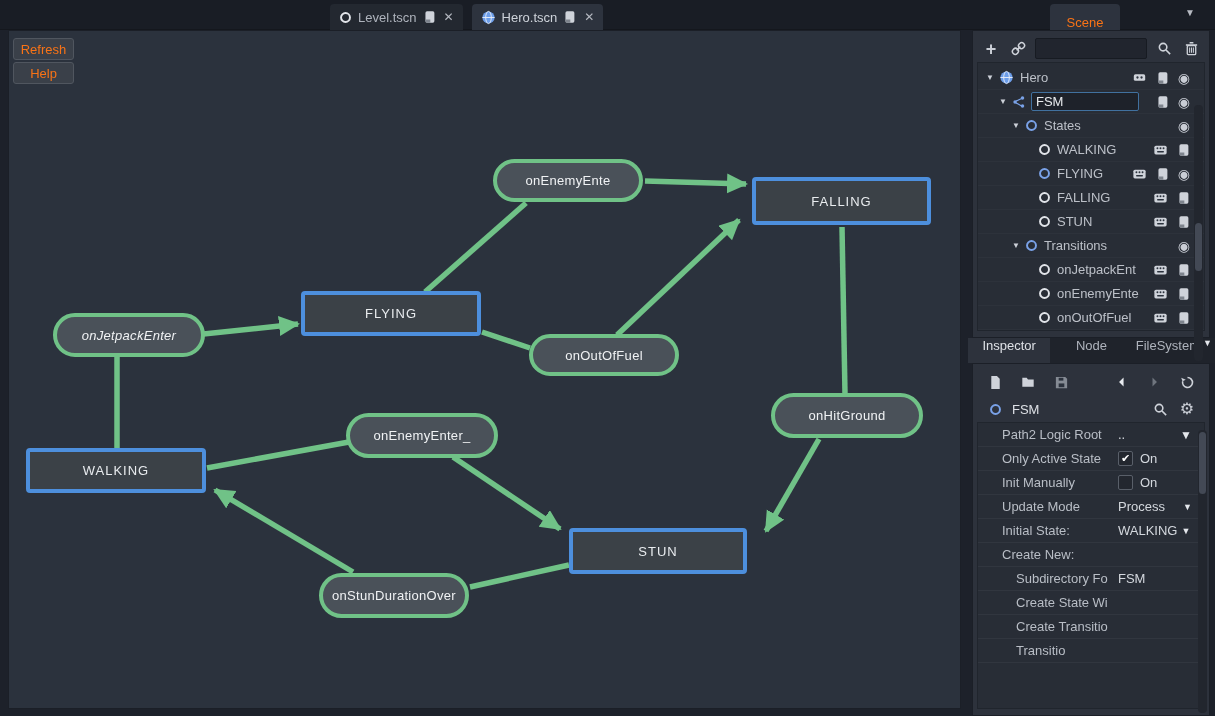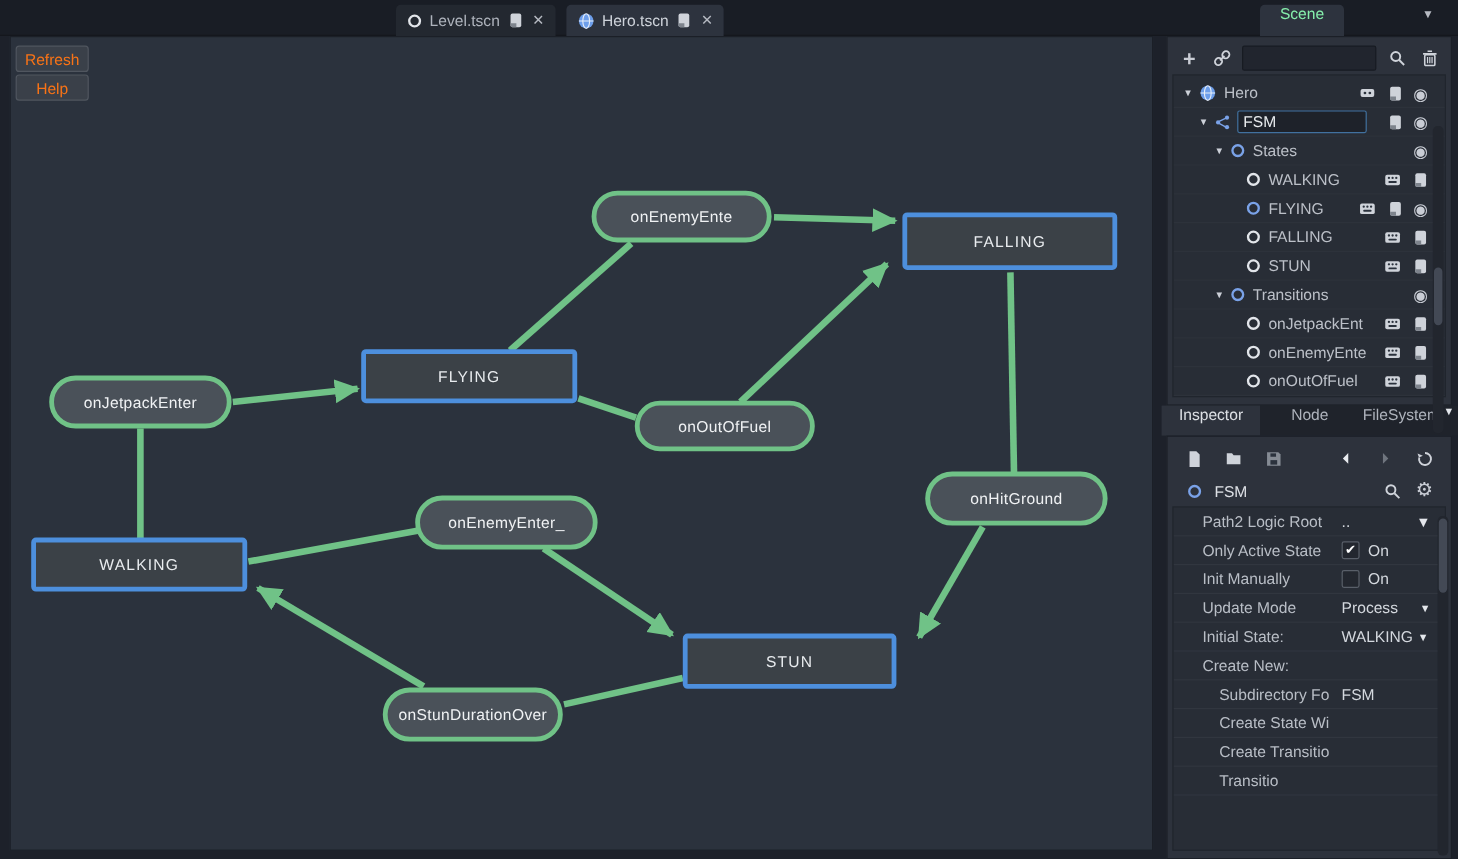--- a/index.html
+++ b/index.html
@@ -18,21 +18,21 @@
   .ic{display:inline-flex;align-items:center;justify-content:center}
 
   
   #topbar{left:0;top:0;width:1215px;height:30px;background:var(--bg-topbar);border-bottom:1px solid #14171d}
   #scene-tabs{left:330px;top:4px;height:26px;display:flex;gap:9px}
   .stab{display:flex;align-items:center;gap:6px;padding:0 9px;height:26px;background:var(--tab-inactive);
     border-radius:4px 4px 0 0;color:#aeb3bc;font-size:13px}
   .stab.active{background:var(--tab-active);color:#ced3da}
   .xbtn{color:#b6bac2;font-size:12px;margin-left:2px}
   #scene-dock-tab{left:1050px;top:4px;width:70px;height:26px;background:var(--tab-active);
-    border-radius:4px 4px 0 0;display:flex;align-items:flex-start;justify-content:center;color:#86efac}
+    border-radius:4px 4px 0 0;display:flex;align-items:flex-end;justify-content:center;color:#f97316}
   #panel-menu{left:1185px;top:7px;font-size:10px;color:#b6bac2}
 
   
   #graph{left:8px;top:30px;width:953px;height:679px;background:var(--graph-bg);border:1px solid var(--graph-border)}
   .gbtn{position:absolute;left:4px;width:61px;height:22px;background:var(--btn-bg);border:1px solid var(--btn-border);
     border-radius:3px;color:#f97316;font-size:13px;display:flex;align-items:center;justify-content:center}
   #refresh-btn{top:7px} #help-btn{top:31px}
   .gnode{position:absolute;display:flex;align-items:center;justify-content:center;z-index:2;font-size:13px}
   .state{background:var(--state-fill);border:4px solid var(--blue);border-radius:4px;color:#e9ecef;letter-spacing:1px}
   .pill{background:var(--pill-fill);border:4px solid var(--green);border-radius:26px;color:#f0f2f4;letter-spacing:.3px}
@@ -145,21 +145,21 @@
       <line x1="444" y1="426" x2="551" y2="498" stroke="#70c287" stroke-width="5.5" marker-end="url(#arw)"></line>
       <line x1="198" y1="437" x2="340" y2="411" stroke="#70c287" stroke-width="5.5"></line>
       <line x1="560" y1="534" x2="461" y2="556" stroke="#70c287" stroke-width="5.5"></line>
       <line x1="344" y1="541" x2="206" y2="459" stroke="#70c287" stroke-width="5.5" marker-end="url(#arw)"></line>
     </svg>
     <div class="gnode state" style="left: 292px; top: 260px; width: 180px; height: 45px;">FLYING</div>
     <div class="gnode state" style="left: 743px; top: 146px; width: 179px; height: 48px;">FALLING</div>
     <div class="gnode state" style="left: 17px; top: 417px; width: 180px; height: 45px;">WALKING</div>
     <div class="gnode state" style="left: 560px; top: 497px; width: 178px; height: 46px;">STUN</div>
     <div class="gnode pill" style="left: 484px; top: 128px; width: 150px; height: 43px;">onEnemyEnte</div>
-    <div class="gnode pill" style="left: 32px; top: 282px; width: 152px; height: 44px;">onJetpackEnter</div>
+    <div class="gnode pill" style="left: 44px; top: 282px; width: 152px; height: 44px; font-style: italic;">onJetpackEnter</div>
     <div class="gnode pill" style="left: 520px; top: 303px; width: 150px; height: 42px;">onOutOfFuel</div>
     <div class="gnode pill" style="left: 762px; top: 362px; width: 152px; height: 45px;">onHitGround</div>
     <div class="gnode pill" style="left: 337px; top: 382px; width: 152px; height: 45px;">onEnemyEnter_</div>
     <div class="gnode pill" style="left: 310px; top: 542px; width: 150px; height: 45px;">onStunDurationOver</div>
   </div>
 
 <div id="scene-panel" class="abs panel">
   <div id="scene-toolbar">
       <span class="tbtn">
         <span class="glyph" style="font-size:18px;font-weight:bold">+</span>

